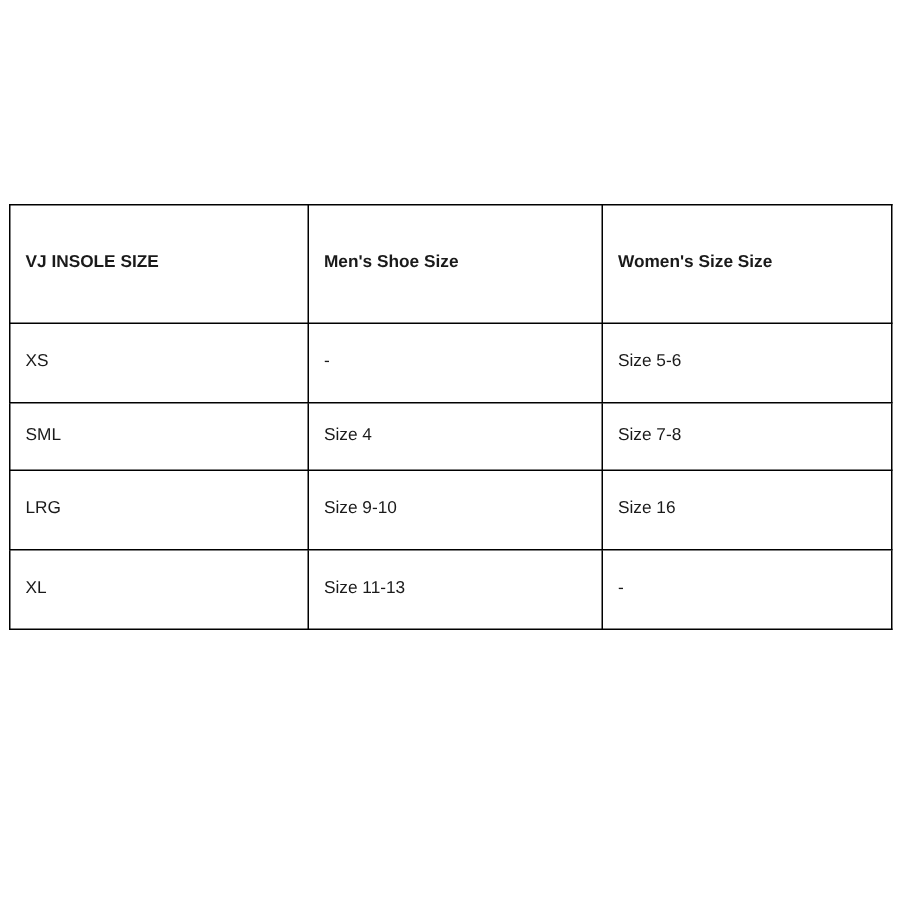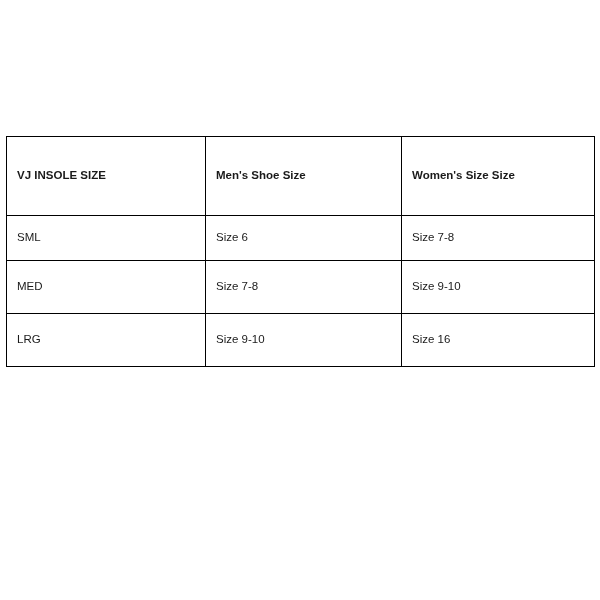--- a/index.html
+++ b/index.html
@@ -68,31 +68,36 @@
         <col class="c3">
       </colgroup>
       <thead>
         <tr>
           <th>VJ INSOLE SIZE</th>
           <th>Men's Shoe Size</th>
           <th>Women's Size Size</th>
         </tr>
       </thead>
       <tbody>
+        <tr class="tall">
+          <td>XS</td>
+          <td>-</td>
+          <td>Size 5-6</td>
+        </tr>
         <tr>
           <td>SML</td>
-          <td>Size 6</td>
+          <td>Size 4</td>
           <td>Size 7-8</td>
-        </tr>
-        <tr class="tall">
-          <td>MED</td>
-          <td>Size 7-8</td>
-          <td>Size 9-10</td>
         </tr>
         <tr class="tall">
           <td>LRG</td>
           <td>Size 9-10</td>
           <td>Size 16</td>
+        </tr>
+        <tr class="tall">
+          <td>XL</td>
+          <td>Size 11-13</td>
+          <td>-</td>
         </tr>
       </tbody>
     </table>
   </div>
 </div>
 
 </body></html>

